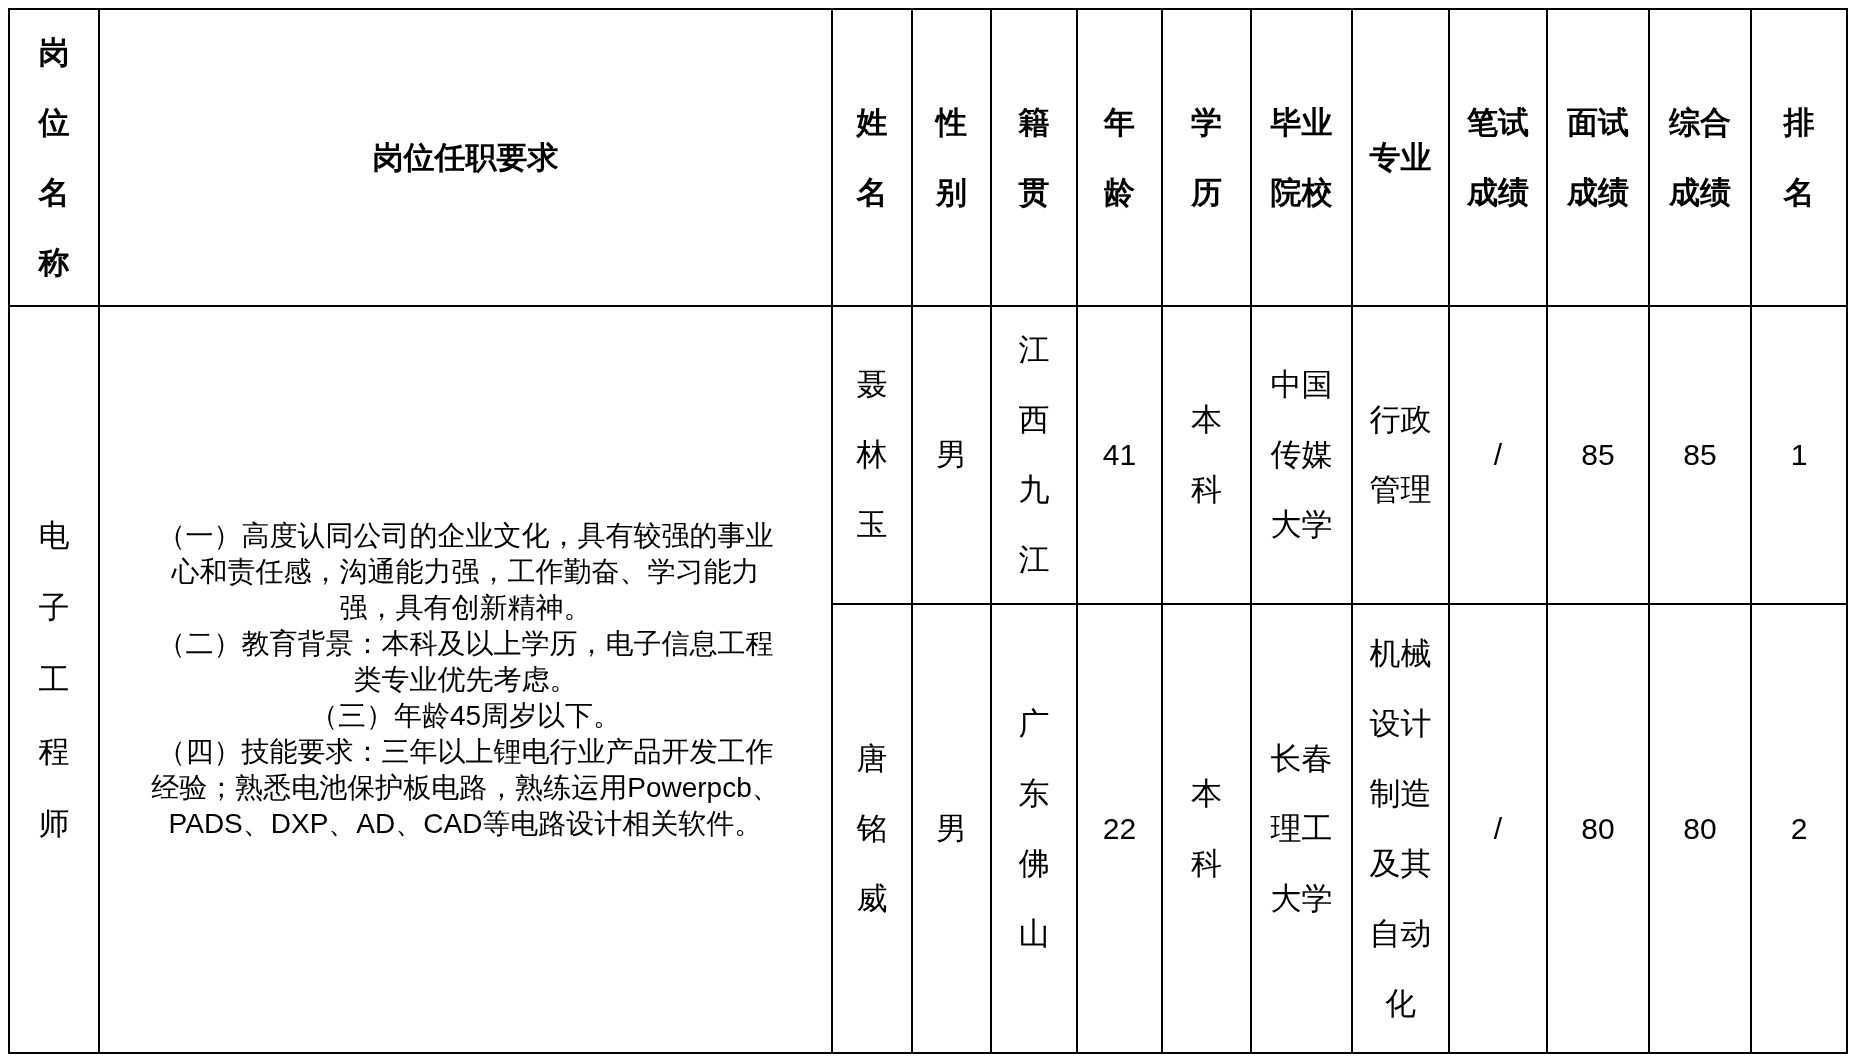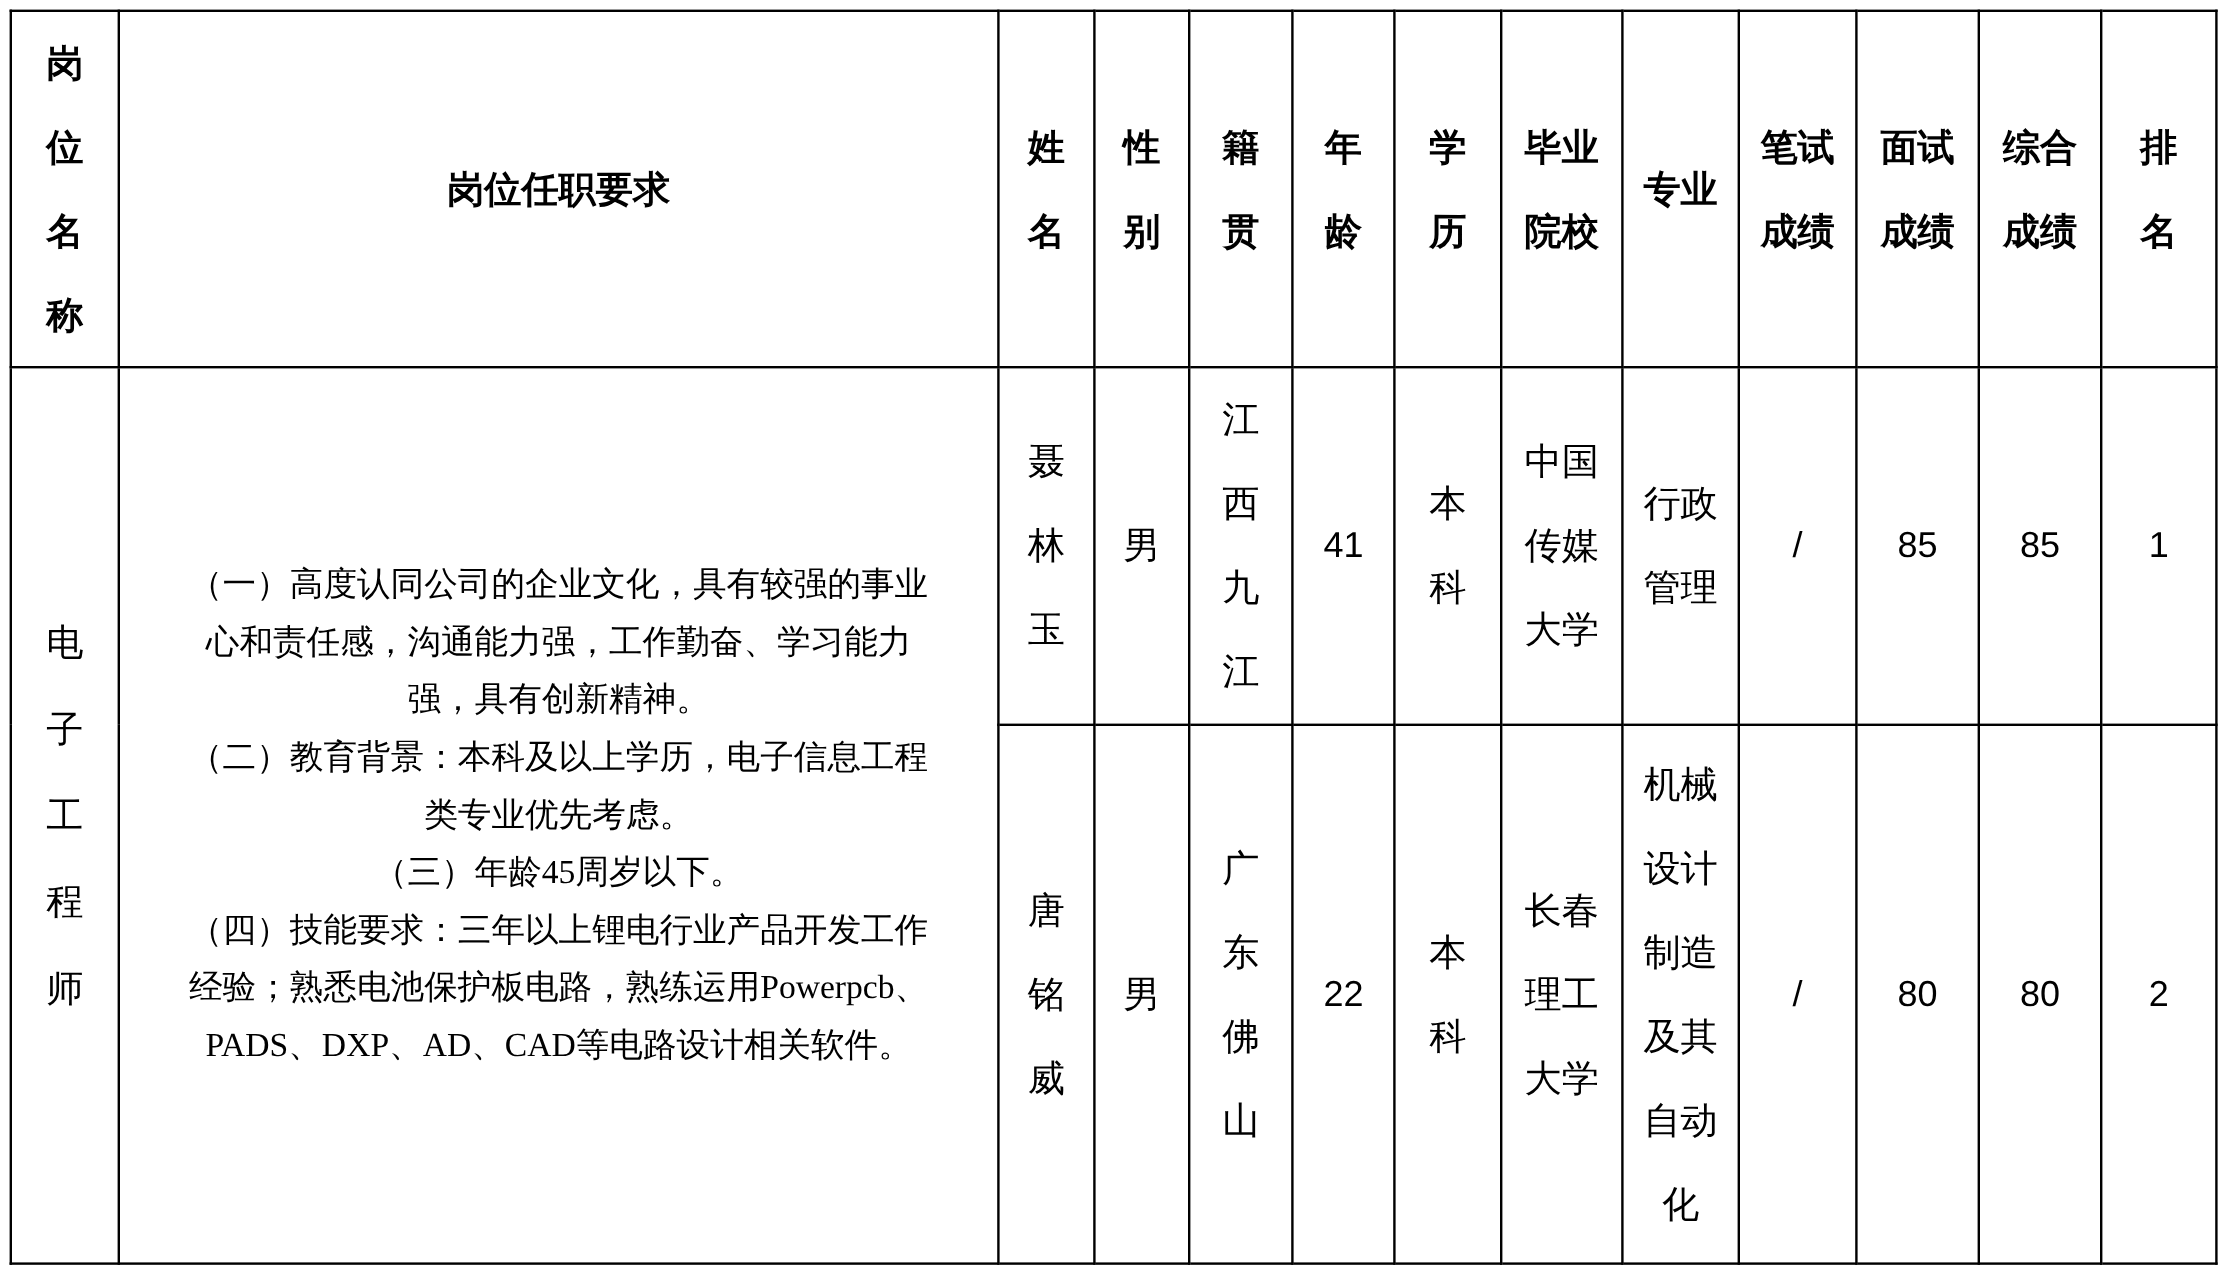--- a/index.html
+++ b/index.html
@@ -54,24 +54,23 @@
   }
   
   td.pos-cell {
     font-size: 31px;
     line-height: 72px;
   }
   
   td.req-cell {
     text-align: left;
     font-size: 28px;
-    line-height: 48px;
+    line-height: 36px;
     padding: 0 12px 0 10px;
     white-space: pre-line;
-    font-family: Liberation Serif, serif;
   }
   
   td.num {
     font-size: 30px;
     line-height: normal;
     margin-left: 32px;
   }
 </style>
 </head>
 <body>

